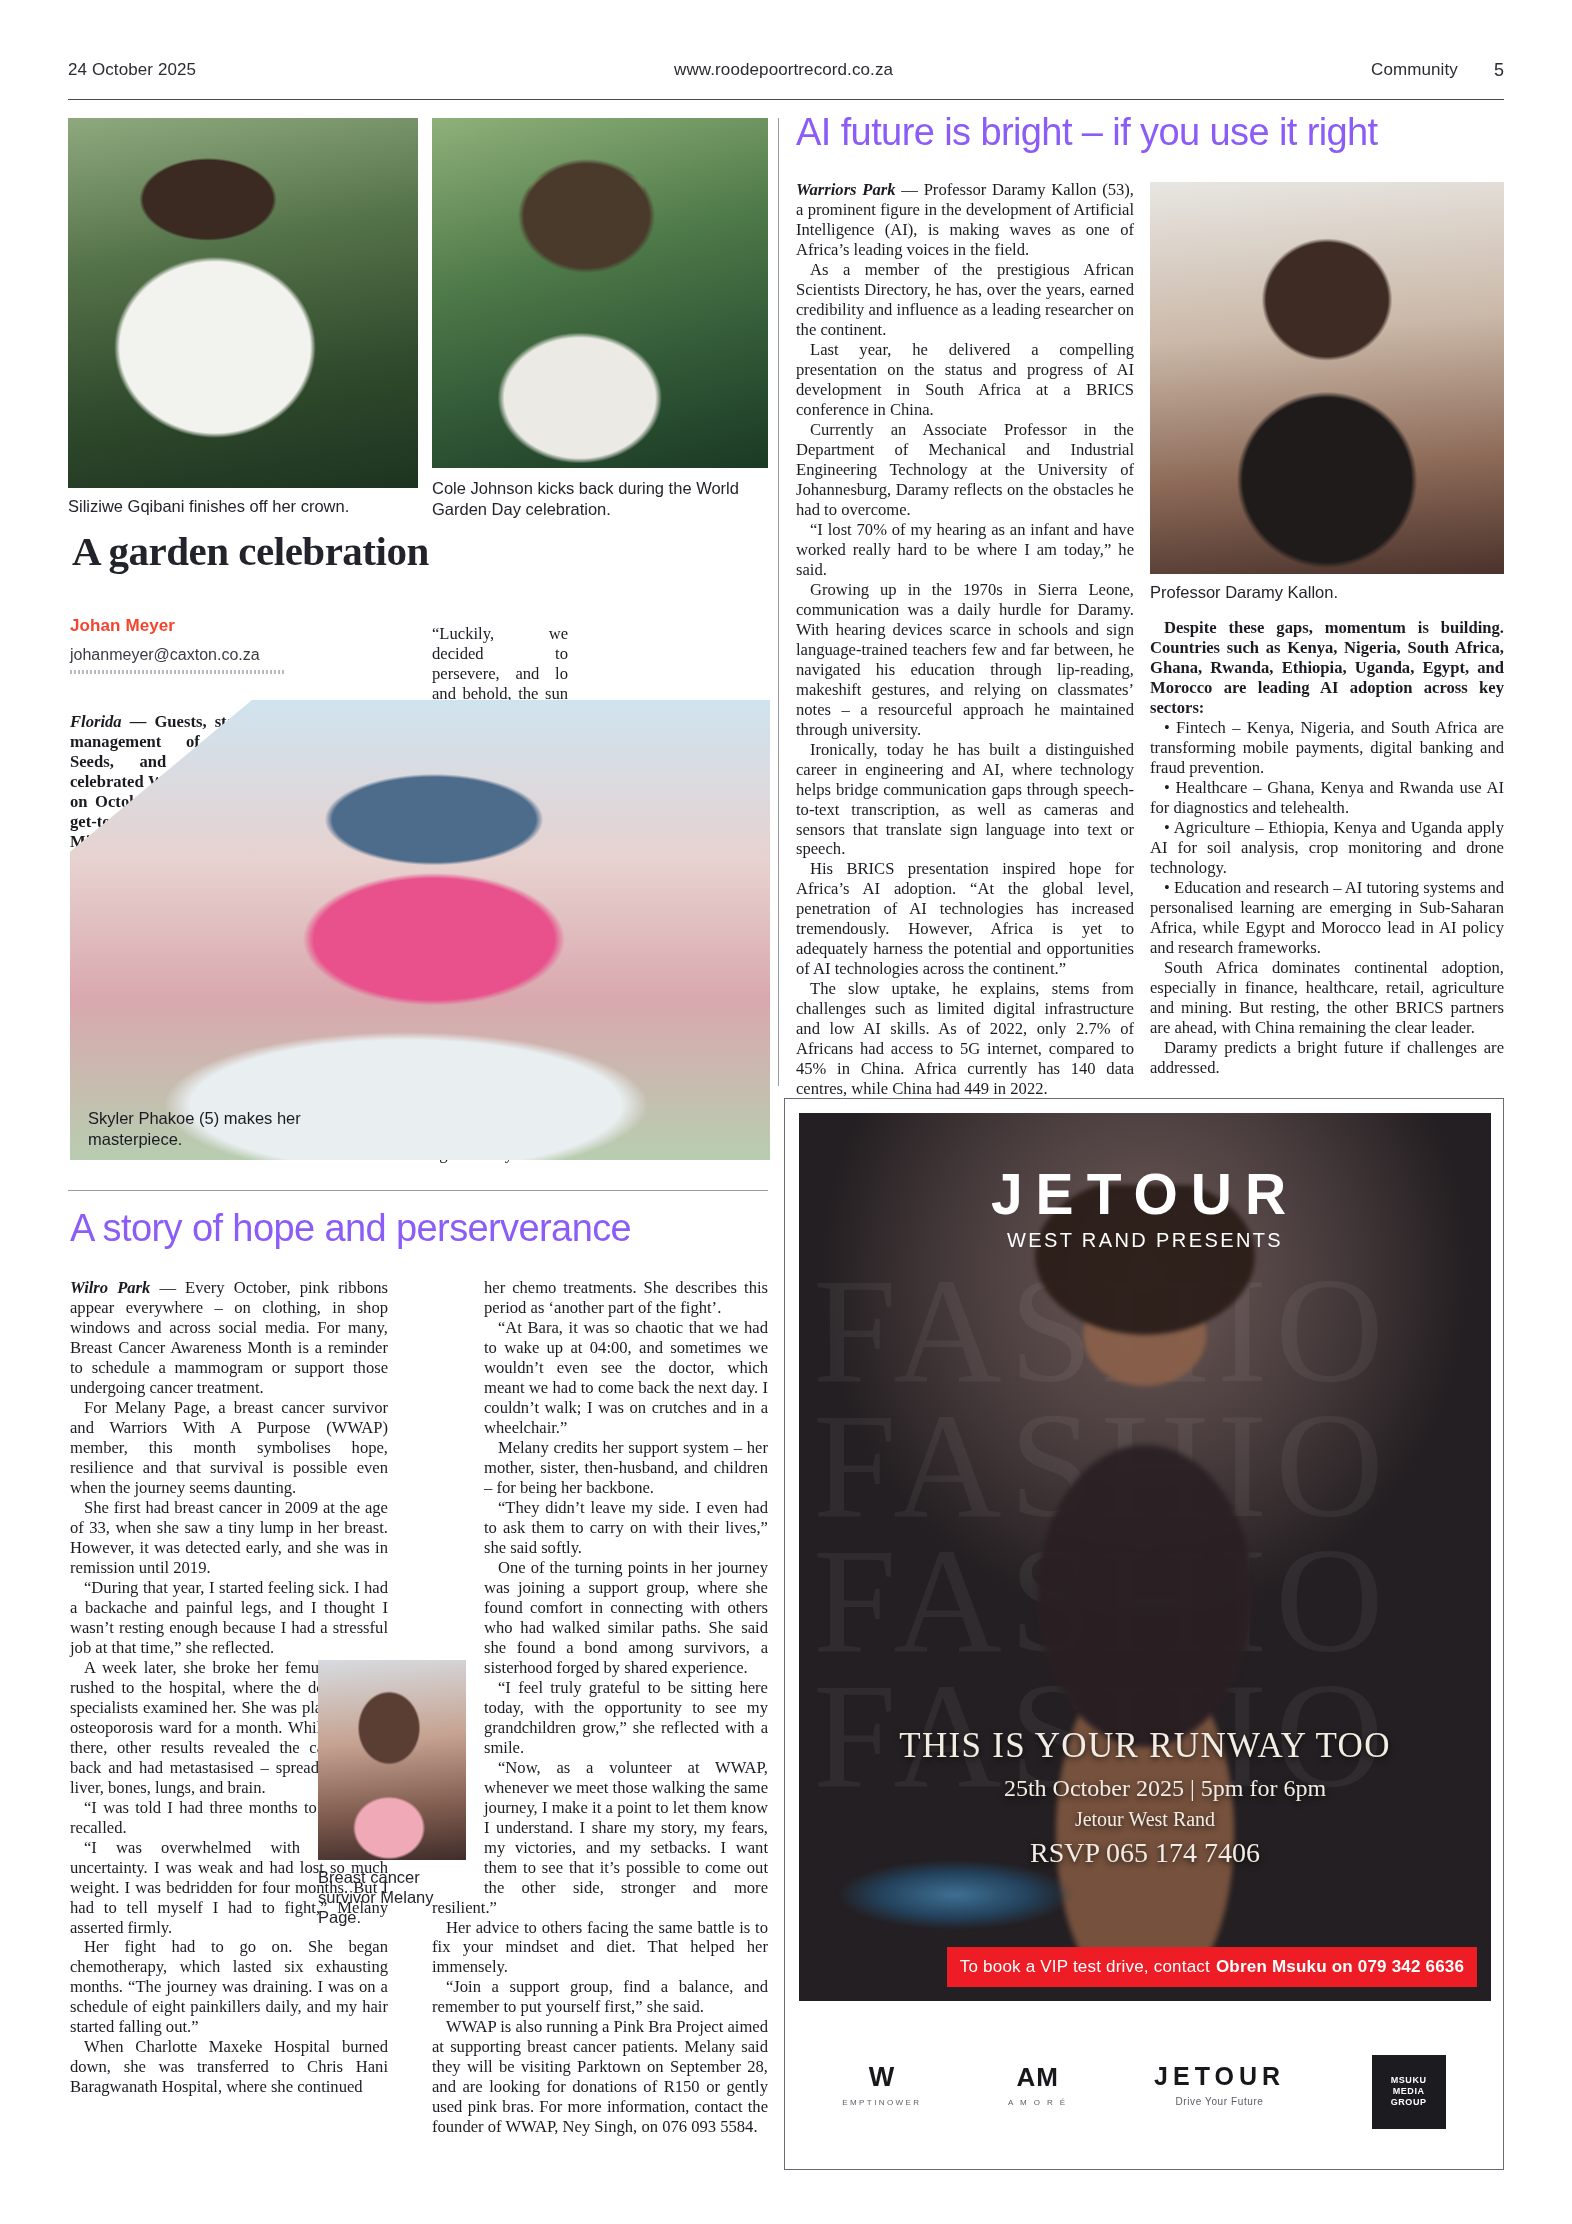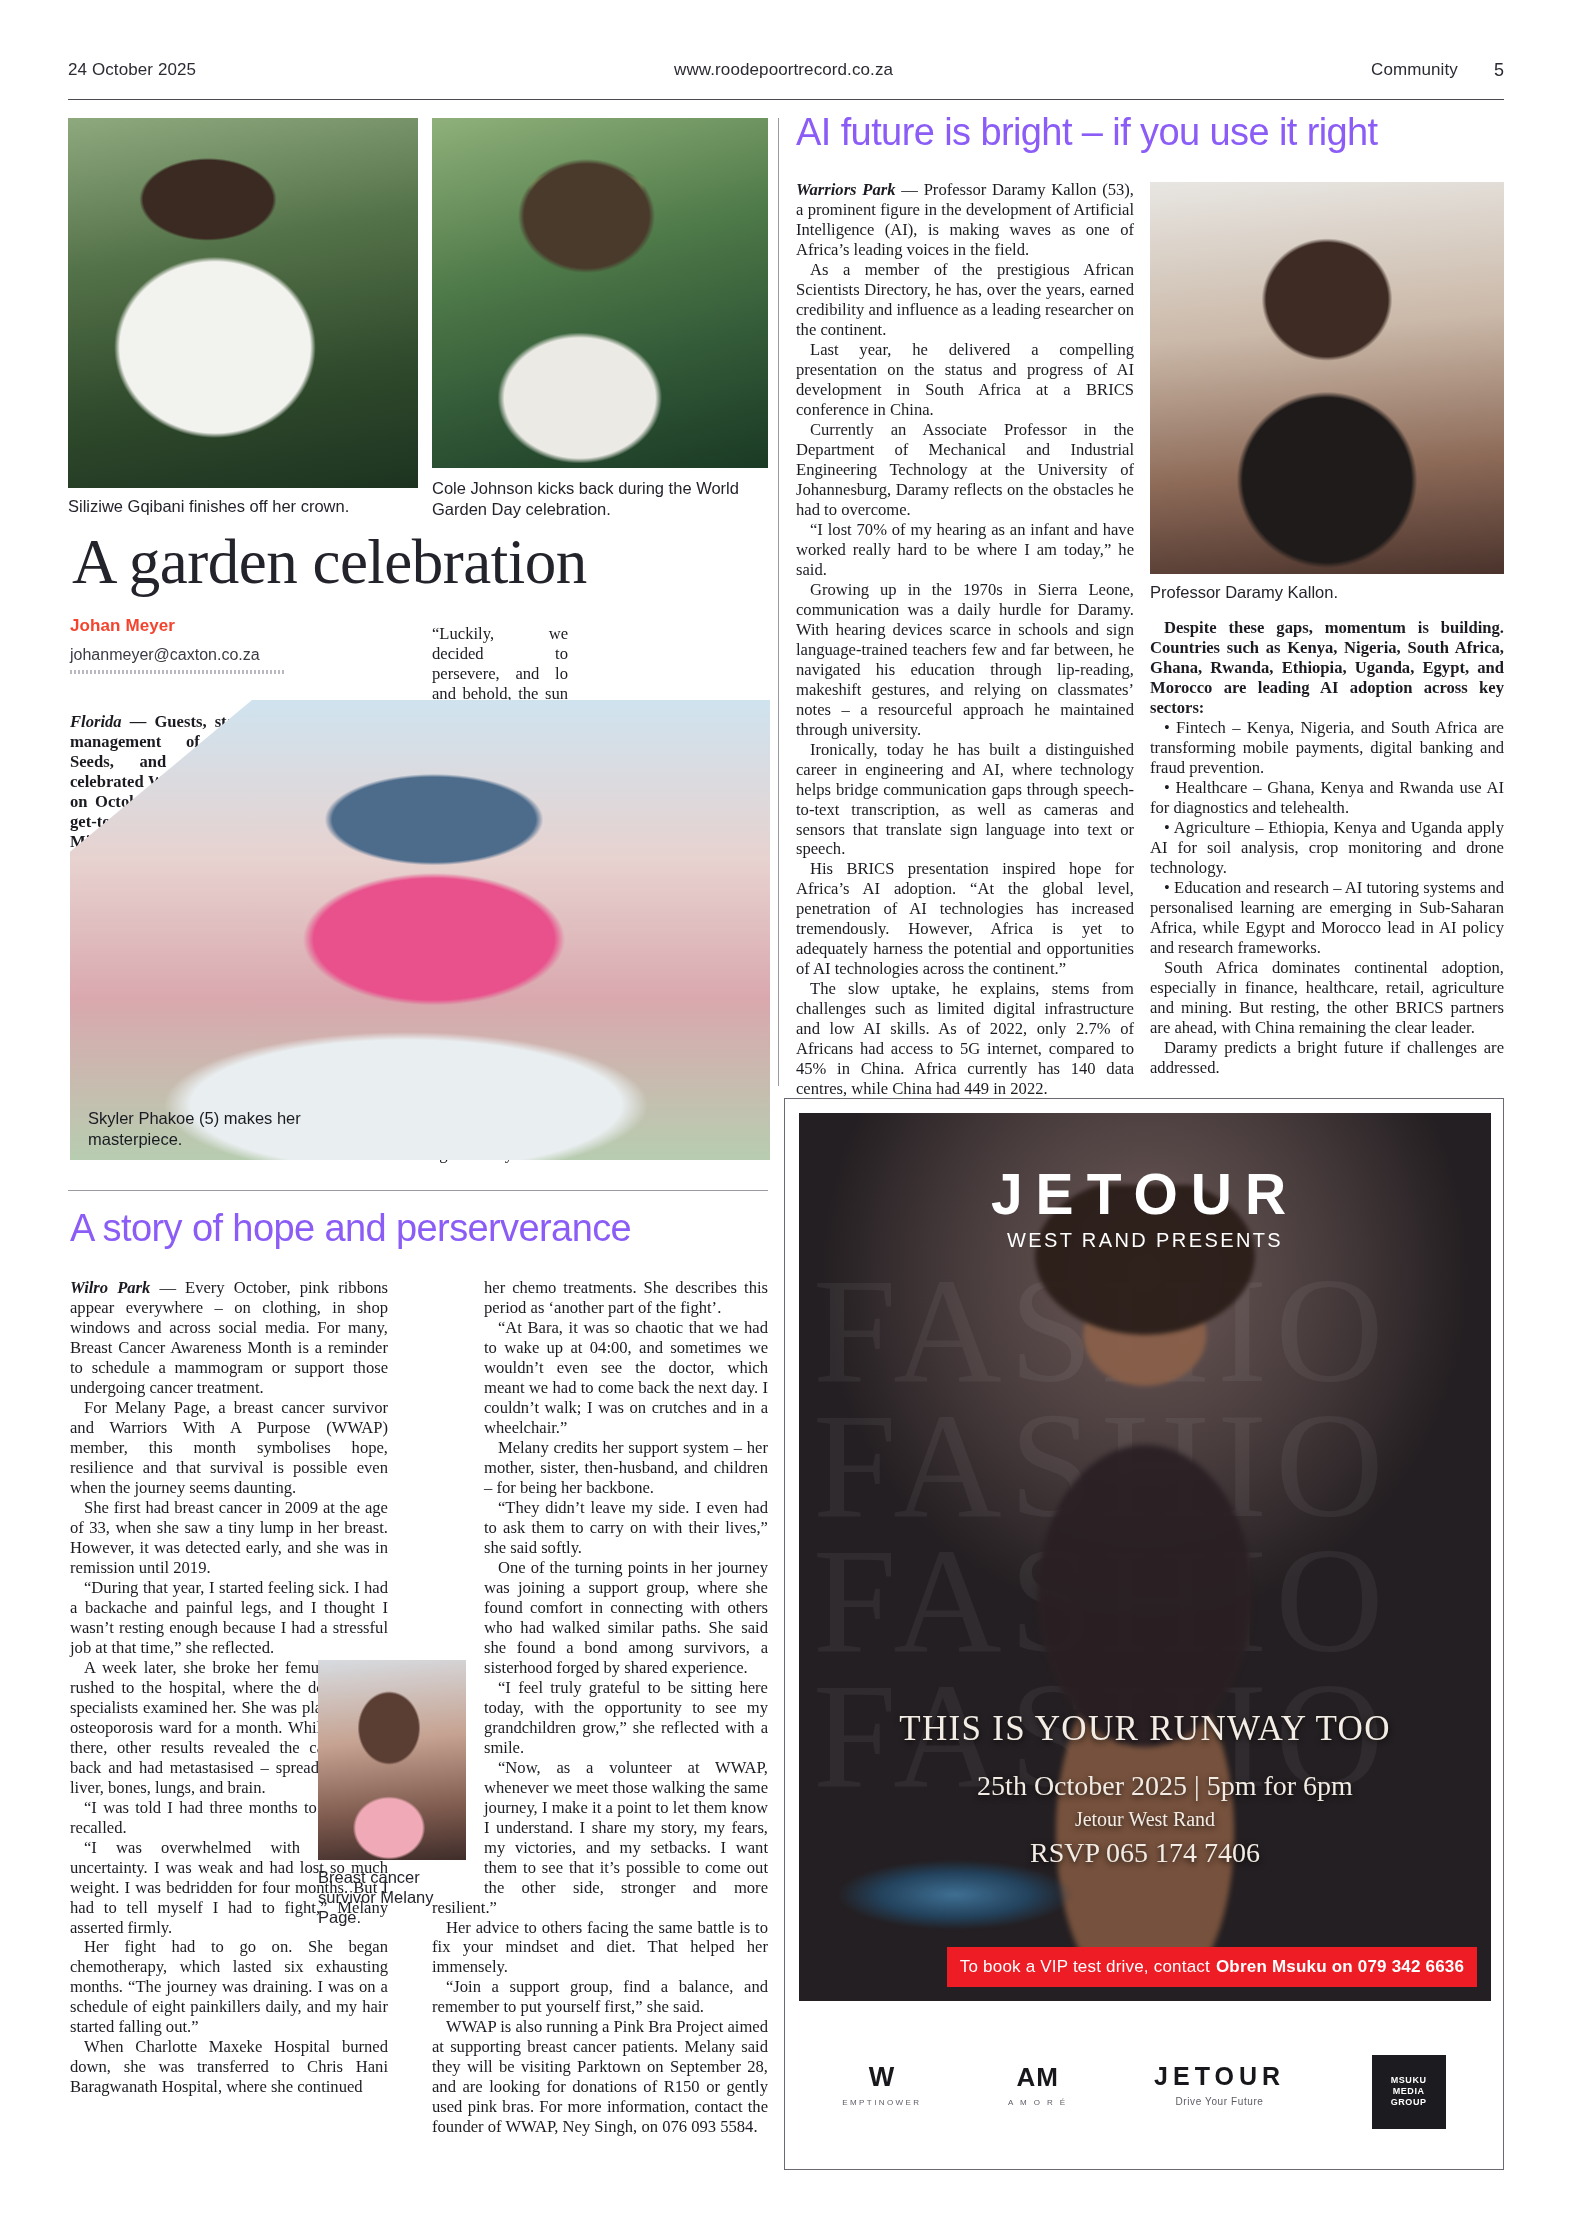--- a/index.html
+++ b/index.html
@@ -111,21 +111,21 @@
     font-family:"Liberation Sans", sans-serif; color:#fff;
   }
   .ad-logo .j-main { font-size:57px; font-weight:bold; letter-spacing:13px; }
   .ad-logo .j-sub  { font-size:20px; letter-spacing:2.4px; margin-top:2px; }
   .ad-copy {
     position:absolute; left:0; right:0; bottom:132px; text-align:center;
     font-family:"Liberation Serif", serif; color:#f2ece4;
     text-shadow:0 2px 6px rgba(0,0,0,.75);
   }
   .ad-copy .l1 { font-size:35px; letter-spacing:1.3px; }
-  .ad-copy .l2 { font-size:28px; margin-top:21px;padding-left:40px; }
+  .ad-copy .l2 { font-size:24px; margin-top:9px;padding-left:40px; }
   .ad-copy .l3 { font-size:20px; margin-top:6px; }
   .ad-copy .l4 { font-size:28px; margin-top:6px; }
   .ad-car {
     position:absolute; left:18px; bottom:60px; width:300px; height:110px;
     background:radial-gradient(ellipse 52% 42% at 46% 58%, #3f6f93 0%, #23425c 48%, rgba(10,14,18,0) 76%);
     filter:blur(1px);
   }
   .ad-strip {
     position:absolute; left:148px; right:14px; bottom:14px; height:40px;
     background:#ee1c25; display:flex; align-items:center; justify-content:center;
@@ -204,21 +204,21 @@
   <div class="photo ph-a" style="left:68px;top:118px;width:350px;height:370px;">
     <div class="ph-shade"></div>
   </div>
   <div class="cap" style="left:68px;top:496px;width:350px;">Siliziwe Gqibani finishes off her crown.</div>
 
   <div class="photo ph-b" style="left:432px;top:118px;width:336px;height:350px;">
     <div class="ph-shade"></div>
   </div>
   <div class="cap" style="left:432px;top:478px;width:330px;">Cole Johnson kicks back during the World Garden Day celebration.</div>
 
-  <div class="hl-serif" style="position:absolute;left:72px;top:530px;width:700px;font-size:63px;line-height:1.04;">A garden celebration</div>
+  <div class="hl-serif" style="position:absolute;left:72px;top:530px;width:700px;font-size:41px;line-height:1.04;font-weight:bold;">A garden celebration</div>
 
   <div class="byline" style="left:70px;top:616px;">
     <div class="bl-name">Johan Meyer</div>
     <div class="bl-mail">johanmeyer@caxton.co.za</div>
     <div class="bl-dots"></div>
   </div>
 
   <div class="col" style="left:70px;top:712px;width:215px;">
     <p class="first lead">
       <span class="place">Florida</span>

